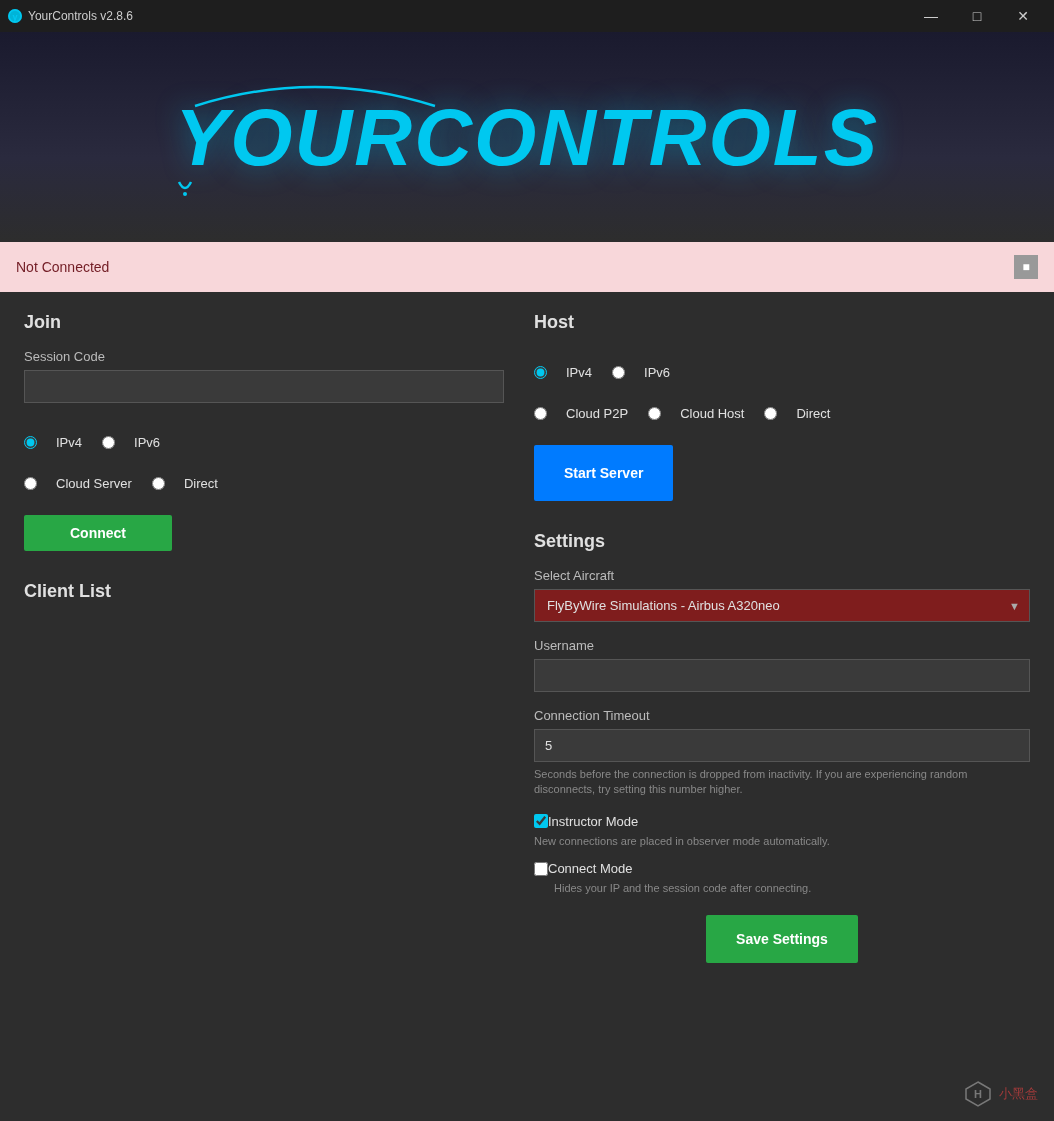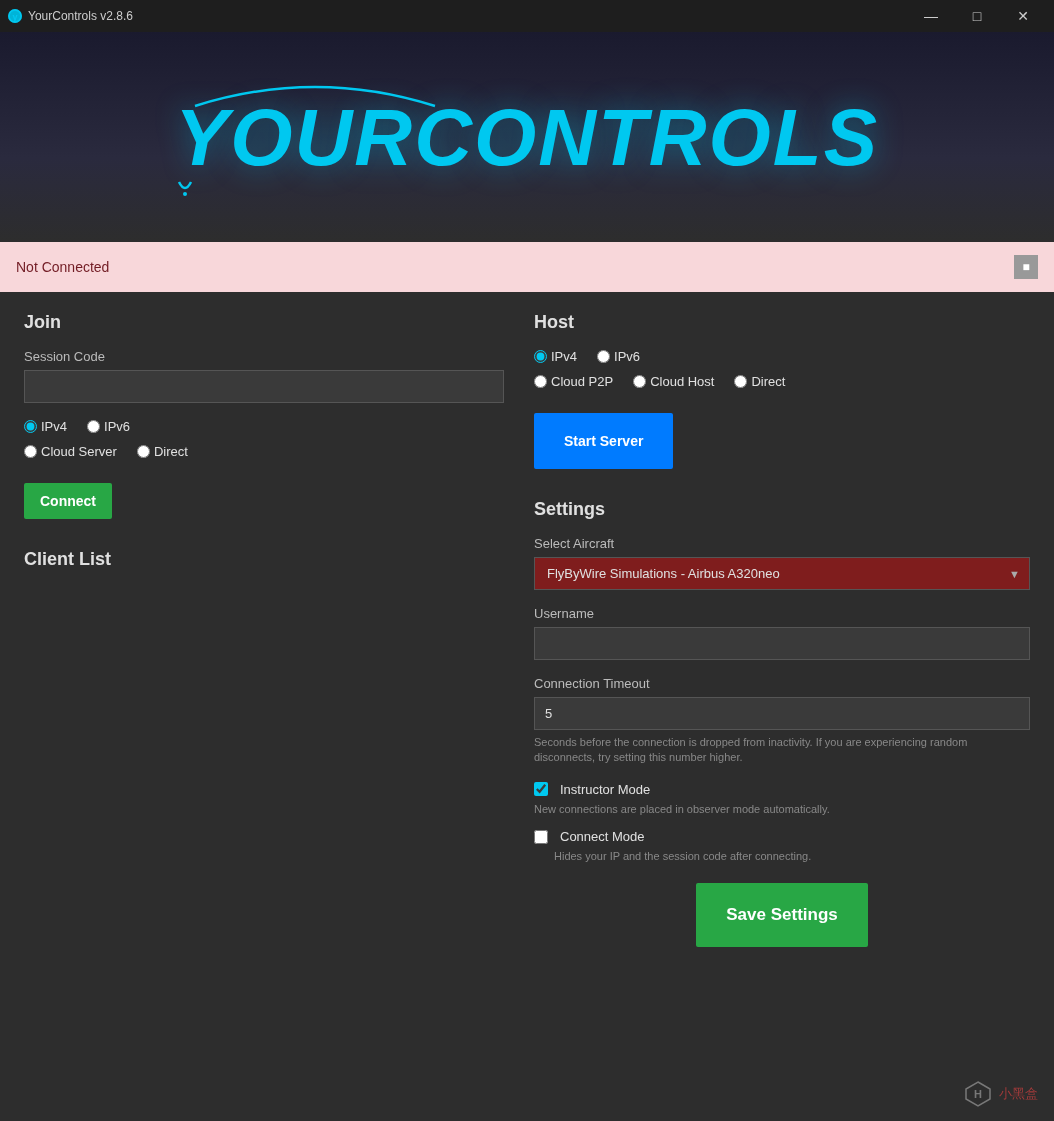--- a/index.html
+++ b/index.html
@@ -154,34 +154,35 @@
 
     
     .radio-group {
       display: flex;
       gap: 20px;
       margin: 10px 0;
       flex-wrap: wrap;
     }
     .radio-item {
       display: flex;
-      gap: 4px;
-      font-size: 13px;
-      cursor: pointer;
+      gap: 19px;
+      font-size: 13px;
+      cursor: pointer;
+      margin-top: 16px;
     }
     .radio-item input[type="radio"] {
       accent-color: #00c8f0;
       cursor: pointer;
     }
 
     .connect-btn {
       background: #28a745;
       color: #fff;
       border: none;
-      padding: 10px 16px;
+      padding: 10px 46px;
       font-size: 14px;
       font-weight: 600;
       cursor: pointer;
       margin-top: 14px;
       border-radius: 2px;
     }
 
     
     .client-list-section {
       margin-top: 10px;
@@ -243,38 +244,38 @@
     .hint-text {
       font-size: 11px;
       color: #888;
       margin-top: 5px;
       line-height: 1.4;
     }
 
     .checkbox-item {
       display: flex;
       align-items: center;
-      gap: 12px;
+      gap: 0;
       font-size: 13px;
       cursor: pointer;
       margin-bottom: 4px;
     }
     .checkbox-item input[type="checkbox"] {
       accent-color: #00c8f0;
       cursor: pointer;
       width: 14px;
       height: 14px;
     }
 
     .save-settings-btn {
       background: #28a745;
       color: #fff;
       border: none;
-      padding: 22px 30px;
-      font-size: 17px;
+      padding: 16px 30px;
+      font-size: 14px;
       font-weight: 600;
       cursor: pointer;
       margin-top: 18px;
       border-radius: 2px;
       display: block;
       margin-left: auto;
       margin-right: auto;
     }
 
     

